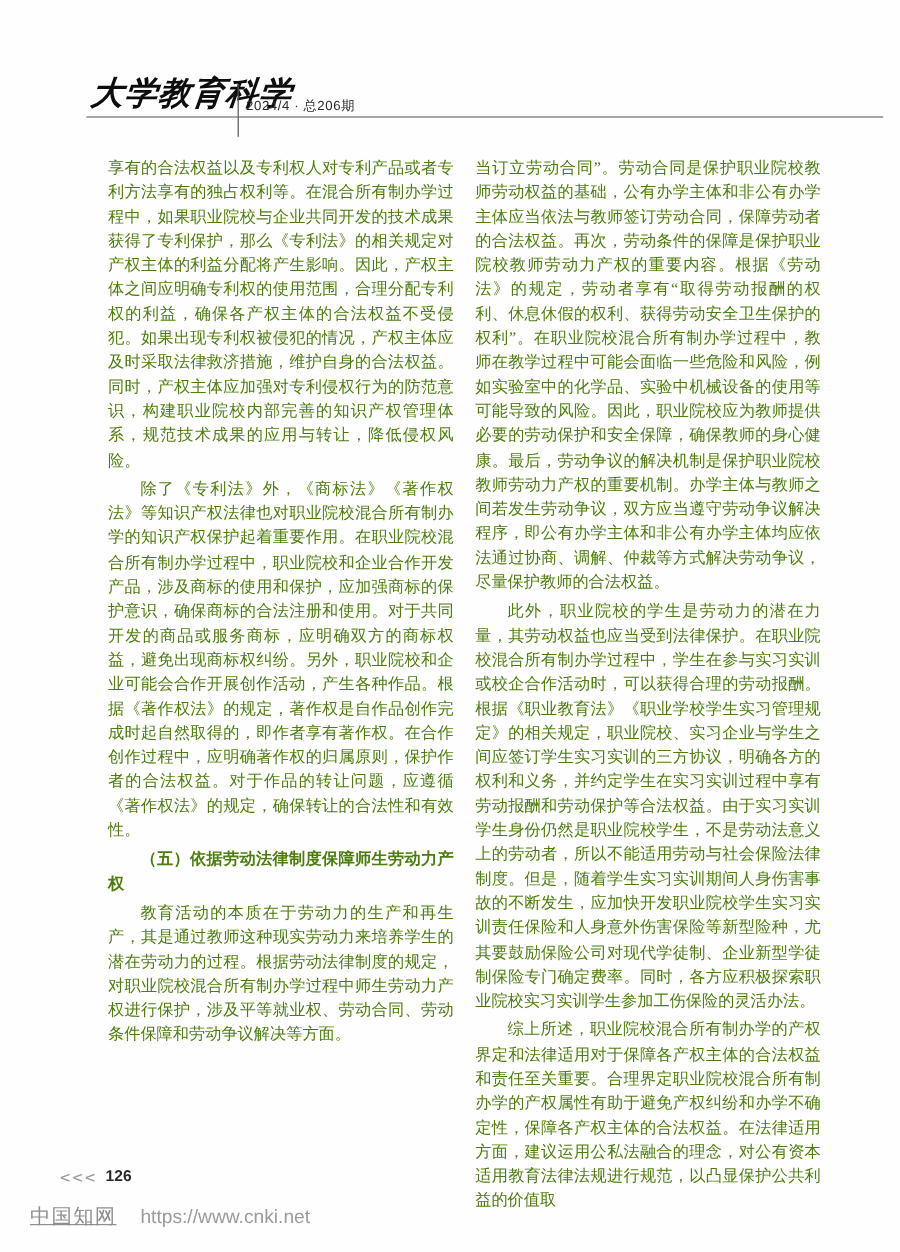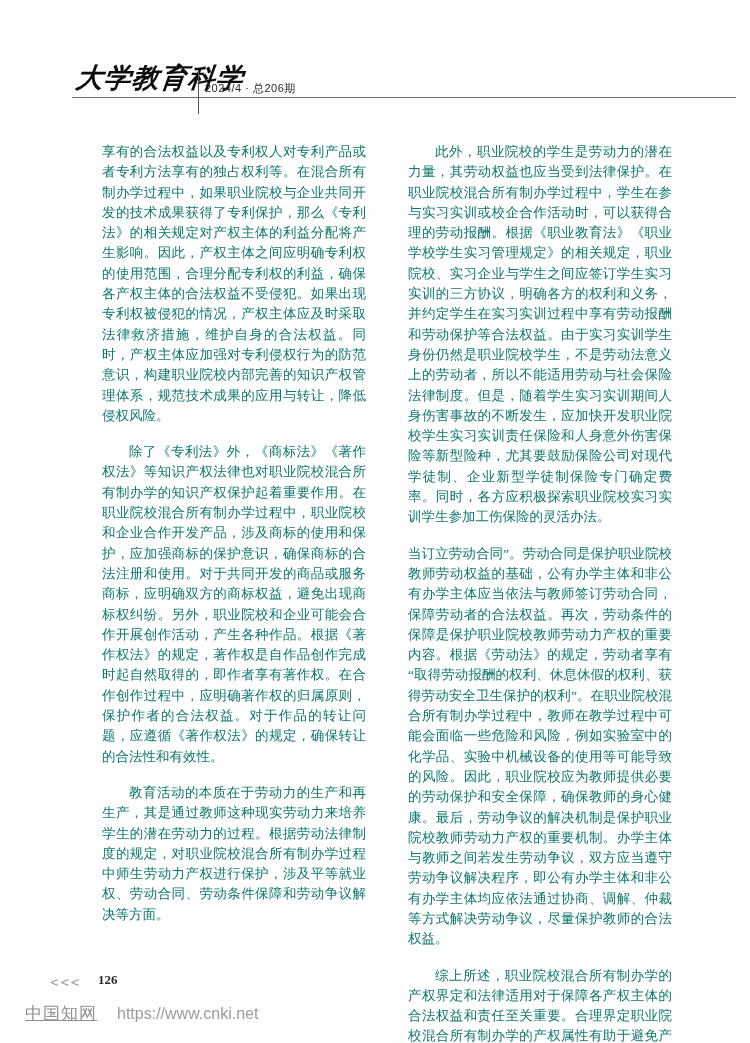--- a/index.html
+++ b/index.html
@@ -43,42 +43,42 @@
   }
 
   
   .columns {
     position: absolute; left: 86px; top: 126px;
     width: 602px;
     display: flex; gap: 10px;
   }
   .col { width: 296px; }
   .para {
-    margin: 16px;
+    margin: 4px;
     font-size: 13.5px;
     line-height: 20.3px;
     text-align: justify;
     text-justify: inter-ideograph;
     text-indent: 2em;
-    color: #0f766e;
+    color: #4d7c0f;
   }
   .para.cont { text-indent: 0; }
   .para.heading { font-weight: bold; }
 
   
   .pagefooter { position: absolute; left: 0; top: 972px; width: 100%; height: 22px; }
   .chevrons {
     position: absolute; left: 50px; top: 2px;
     font-size: 14px; color: #9a9a9a; letter-spacing: 2px;
     font-family: "DejaVu Sans Mono", monospace;
   }
   .pagenum {
-    position: absolute; left: 98px; top: 0;
+    position: absolute; left: 88px; top: 0;
     font-size: 13px; font-weight: bold; color: #2a2a2a;
-    font-family: Liberation Serif, serif;
+    font-family: Liberation Sans, sans-serif;
   }
 
   
   .watermark {
     position: absolute; left: 25px; top: 1002px;
     font-family: "Liberation Sans", "DejaVu Sans", sans-serif;
     color: #8f8f8f;
   }
   .wm-name { font-size: 17px; letter-spacing: 1px; text-decoration: underline; }
   .wm-url  { font-size: 16px; margin-left: 20px; color: #9b9b9b; }
@@ -92,25 +92,26 @@
     <div class="logo">大学教育科学</div>
     <div class="vdivider"></div>
     <div class="issue">2024/4 · 总206期</div>
     <div class="rule"></div>
   </header>
 
   <main class="columns">
     <section class="col">
       <p class="para cont">享有的合法权益以及专利权人对专利产品或者专利方法享有的独占权利等。在混合所有制办学过程中，如果职业院校与企业共同开发的技术成果获得了专利保护，那么《专利法》的相关规定对产权主体的利益分配将产生影响。因此，产权主体之间应明确专利权的使用范围，合理分配专利权的利益，确保各产权主体的合法权益不受侵犯。如果出现专利权被侵犯的情况，产权主体应及时采取法律救济措施，维护自身的合法权益。同时，产权主体应加强对专利侵权行为的防范意识，构建职业院校内部完善的知识产权管理体系，规范技术成果的应用与转让，降低侵权风险。</p>
       <p class="para">除了《专利法》外，《商标法》《著作权法》等知识产权法律也对职业院校混合所有制办学的知识产权保护起着重要作用。在职业院校混合所有制办学过程中，职业院校和企业合作开发产品，涉及商标的使用和保护，应加强商标的保护意识，确保商标的合法注册和使用。对于共同开发的商品或服务商标，应明确双方的商标权益，避免出现商标权纠纷。另外，职业院校和企业可能会合作开展创作活动，产生各种作品。根据《著作权法》的规定，著作权是自作品创作完成时起自然取得的，即作者享有著作权。在合作创作过程中，应明确著作权的归属原则，保护作者的合法权益。对于作品的转让问题，应遵循《著作权法》的规定，确保转让的合法性和有效性。</p>
+      <p class="para heading">（五）依据劳动法律制度保障师生劳动力产权</p>
       <p class="para">教育活动的本质在于劳动力的生产和再生产，其是通过教师这种现实劳动力来培养学生的潜在劳动力的过程。根据劳动法律制度的规定，对职业院校混合所有制办学过程中师生劳动力产权进行保护，涉及平等就业权、劳动合同、劳动条件保障和劳动争议解决等方面。</p>
     </section>
     <section class="col">
+      <p class="para cont">当订立劳动合同”。劳动合同是保护职业院校教师劳动权益的基础，公有办学主体和非公有办学主体应当依法与教师签订劳动合同，保障劳动者的合法权益。再次，劳动条件的保障是保护职业院校教师劳动力产权的重要内容。根据《劳动法》的规定，劳动者享有“取得劳动报酬的权利、休息休假的权利、获得劳动安全卫生保护的权利”。在职业院校混合所有制办学过程中，教师在教学过程中可能会面临一些危险和风险，例如实验室中的化学品、实验中机械设备的使用等可能导致的风险。因此，职业院校应为教师提供必要的劳动保护和安全保障，确保教师的身心健康。最后，劳动争议的解决机制是保护职业院校教师劳动力产权的重要机制。办学主体与教师之间若发生劳动争议，双方应当遵守劳动争议解决程序，即公有办学主体和非公有办学主体均应依法通过协商、调解、仲裁等方式解决劳动争议，尽量保护教师的合法权益。</p>
       <p class="para">此外，职业院校的学生是劳动力的潜在力量，其劳动权益也应当受到法律保护。在职业院校混合所有制办学过程中，学生在参与实习实训或校企合作活动时，可以获得合理的劳动报酬。根据《职业教育法》《职业学校学生实习管理规定》的相关规定，职业院校、实习企业与学生之间应签订学生实习实训的三方协议，明确各方的权利和义务，并约定学生在实习实训过程中享有劳动报酬和劳动保护等合法权益。由于实习实训学生身份仍然是职业院校学生，不是劳动法意义上的劳动者，所以不能适用劳动与社会保险法律制度。但是，随着学生实习实训期间人身伤害事故的不断发生，应加快开发职业院校学生实习实训责任保险和人身意外伤害保险等新型险种，尤其要鼓励保险公司对现代学徒制、企业新型学徒制保险专门确定费率。同时，各方应积极探索职业院校实习实训学生参加工伤保险的灵活办法。</p>
-      <p class="para cont">当订立劳动合同”。劳动合同是保护职业院校教师劳动权益的基础，公有办学主体和非公有办学主体应当依法与教师签订劳动合同，保障劳动者的合法权益。再次，劳动条件的保障是保护职业院校教师劳动力产权的重要内容。根据《劳动法》的规定，劳动者享有“取得劳动报酬的权利、休息休假的权利、获得劳动安全卫生保护的权利”。在职业院校混合所有制办学过程中，教师在教学过程中可能会面临一些危险和风险，例如实验室中的化学品、实验中机械设备的使用等可能导致的风险。因此，职业院校应为教师提供必要的劳动保护和安全保障，确保教师的身心健康。最后，劳动争议的解决机制是保护职业院校教师劳动力产权的重要机制。办学主体与教师之间若发生劳动争议，双方应当遵守劳动争议解决程序，即公有办学主体和非公有办学主体均应依法通过协商、调解、仲裁等方式解决劳动争议，尽量保护教师的合法权益。</p>
       <p class="para">综上所述，职业院校混合所有制办学的产权界定和法律适用对于保障各产权主体的合法权益和责任至关重要。合理界定职业院校混合所有制办学的产权属性有助于避免产权纠纷和办学不确定性，保障各产权主体的合法权益。在法律适用方面，建议运用公私法融合的理念，对公有资本适用教育法律法规进行规范，以凸显保护公共利益的价值取</p>
     </section>
   </main>
 
   <footer class="pagefooter">
     <span class="chevrons">&lt;&lt;&lt;</span>
     <span class="pagenum">126</span>
   </footer>
 
   <div class="watermark">

